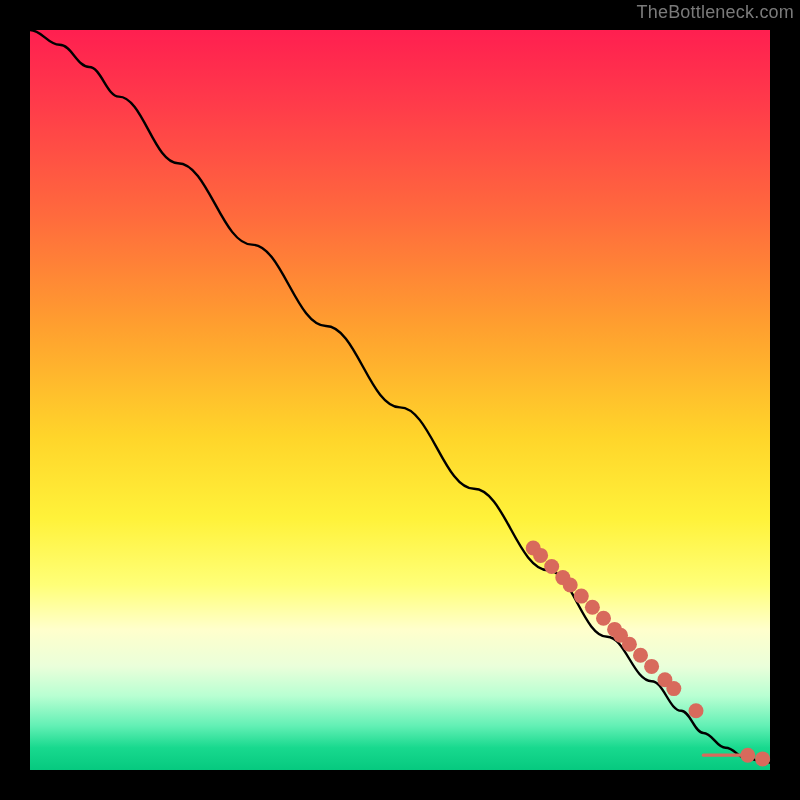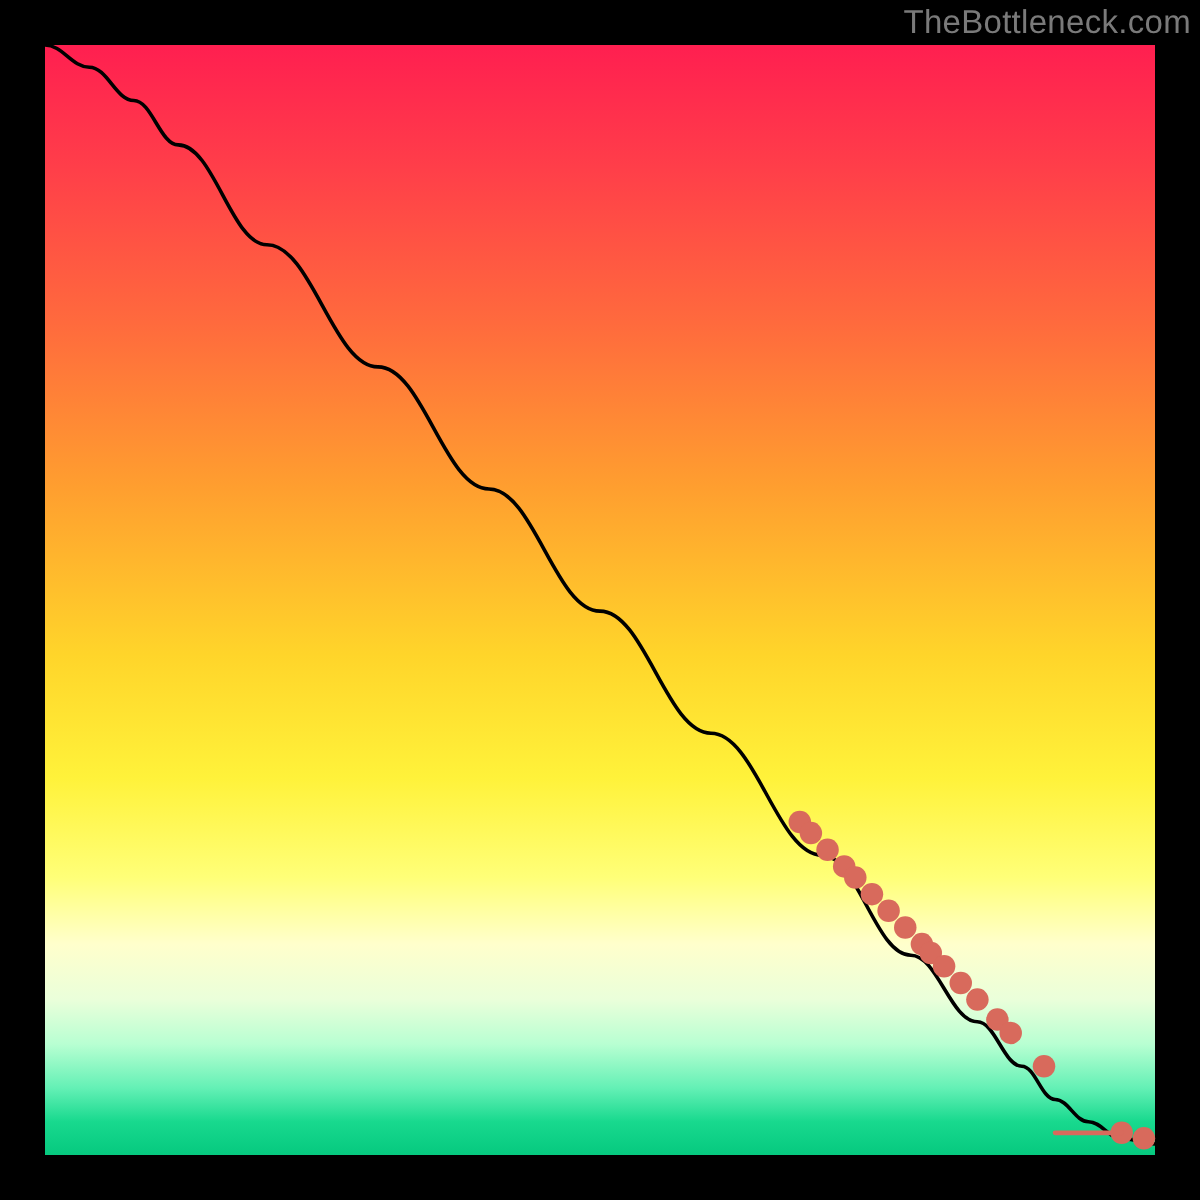--- a/index.html
+++ b/index.html
@@ -15,21 +15,21 @@
     position: relative;
     width: 800px;
     height: 800px;
     background: #000;
   }
   .watermark {
     position: absolute;
     top: 2px;
     right: 6px;
     color: #7a7a7a;
-    font-size: 22px;
+    font-size: 18px;
     font-weight: 500;
     letter-spacing: 0.2px;
     user-select: none;
   }
   .plot {
     position: absolute;
     left: 30px;
     top: 30px;
     width: 740px;
     height: 740px;

